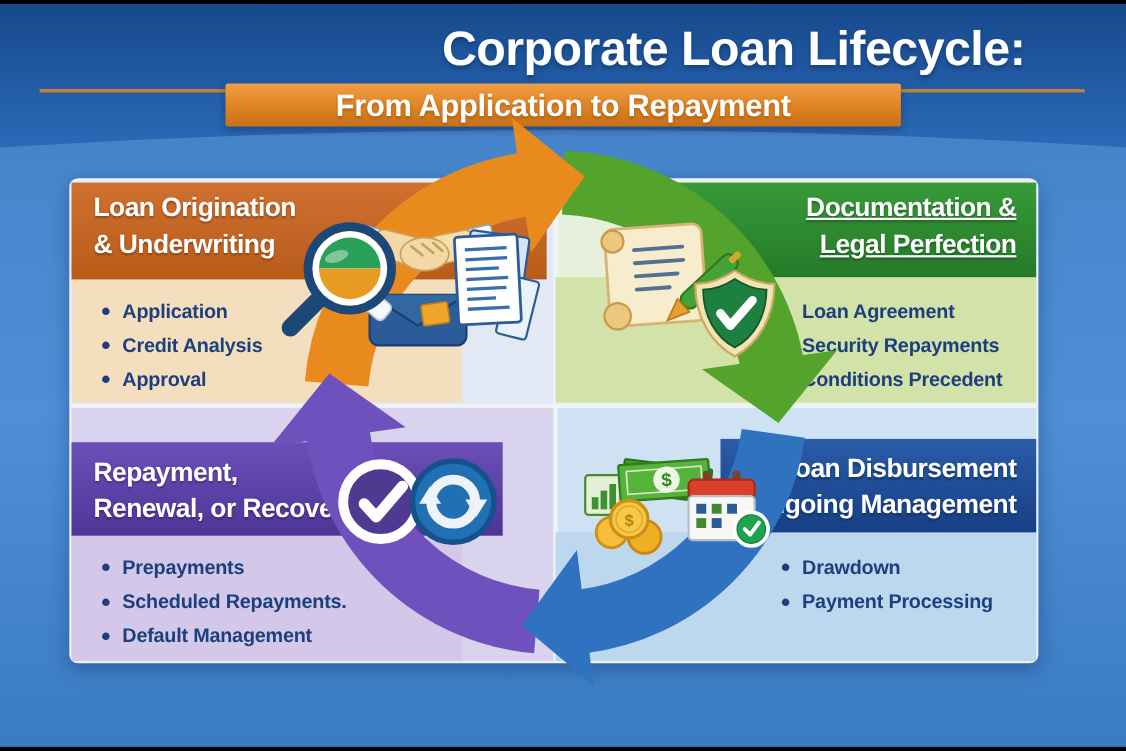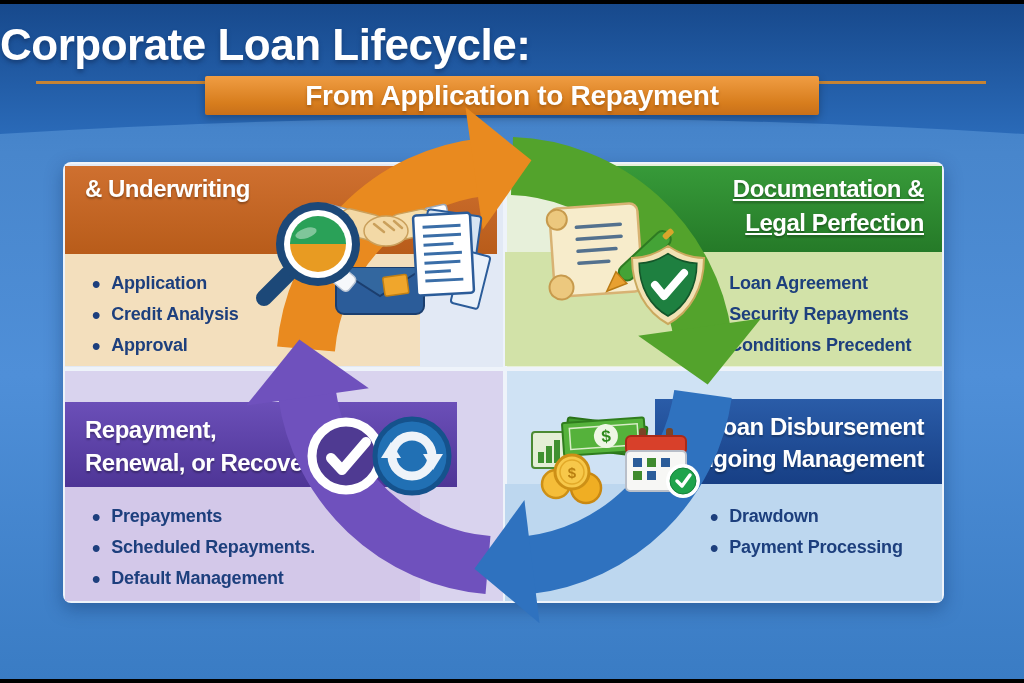--- a/index.html
+++ b/index.html
@@ -4,21 +4,21 @@
 <style>
   html,body{margin:0;padding:0;background:#000;}
   .stage{position:relative;width:1024px;height:683px;background:#000;overflow:hidden;
          font-family:"Liberation Sans", sans-serif;}
   .screen{position:absolute;left:0;top:4px;width:1024px;height:675px;overflow:hidden;
     background:
       radial-gradient(circle at 49% 53%, rgba(225,238,255,0.28) 0%, rgba(225,238,255,0.0) 34%),
       linear-gradient(180deg,#3a78bf 0%,#4886cc 22%,#4f8fd8 55%,#3a7cc4 100%);}
   
   .top-wave{position:absolute;left:0;top:0;width:1024px;height:150px;}
-  .main-title{position:absolute;left:0;top:16px;width:932px;text-align:left;
+  .main-title{position:absolute;left:0;top:16px;width:932px;text-align:right;
     color:#fff;font-size:44px;font-weight:bold;letter-spacing:-0.5px;
     text-shadow:0 3px 4px rgba(16,48,96,0.6);}
   .accent-line{position:absolute;left:36px;top:77px;width:950px;height:3px;
     background:rgba(226,137,32,0.85);}
   .subtitle-bar{position:absolute;left:205px;top:72px;width:614px;height:39px;
     background:linear-gradient(180deg,#f09d43 0%,#d77d1d 70%,#c8701a 100%);
     border-radius:2px;box-shadow:0 3px 8px rgba(0,0,0,0.28);
     display:flex;align-items:center;justify-content:center;}
   .subtitle-bar span{color:#fff;font-size:28px;font-weight:bold;letter-spacing:-0.3px;
     text-shadow:0 2px 3px rgba(120,60,0,0.45);}
@@ -87,20 +87,21 @@
     <div class="quad q-tr-bg"></div>
     <div class="quad q-bl-bg"></div>
     <div class="quad q-br-bg"></div>
 
     <div class="quad body-tl"></div>
     <div class="quad body-tr"></div>
     <div class="quad body-bl"></div>
     <div class="quad body-br"></div>
 
     <div class="quad hdr hdr-tl">
+      <span>Loan Origination</span>
       <span>&amp; Underwriting</span>
     </div>
     <div class="quad hdr hdr-tr">
       <span>Documentation &amp;</span>
       <span>Legal Perfection</span>
     </div>
     <div class="quad hdr hdr-bl">
       <span>Repayment,</span>
       <span>Renewal, or Recovery</span>
     </div>

